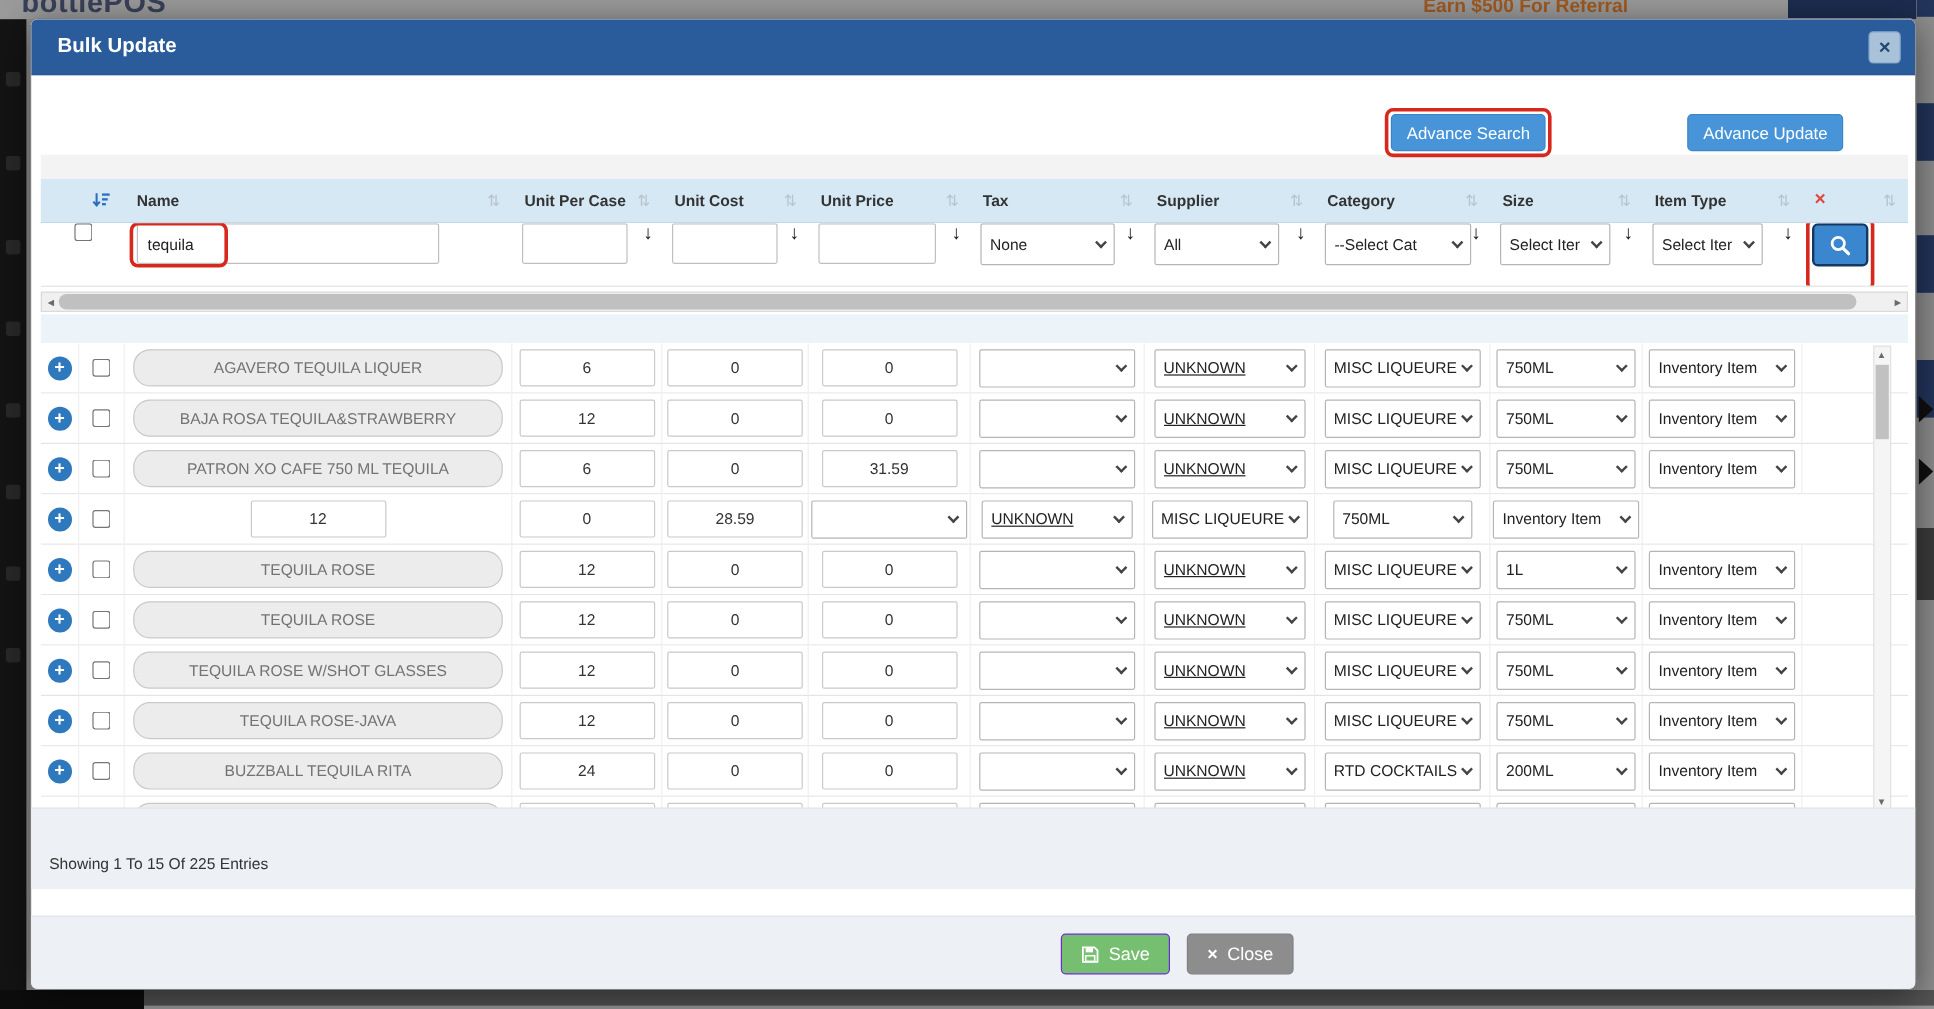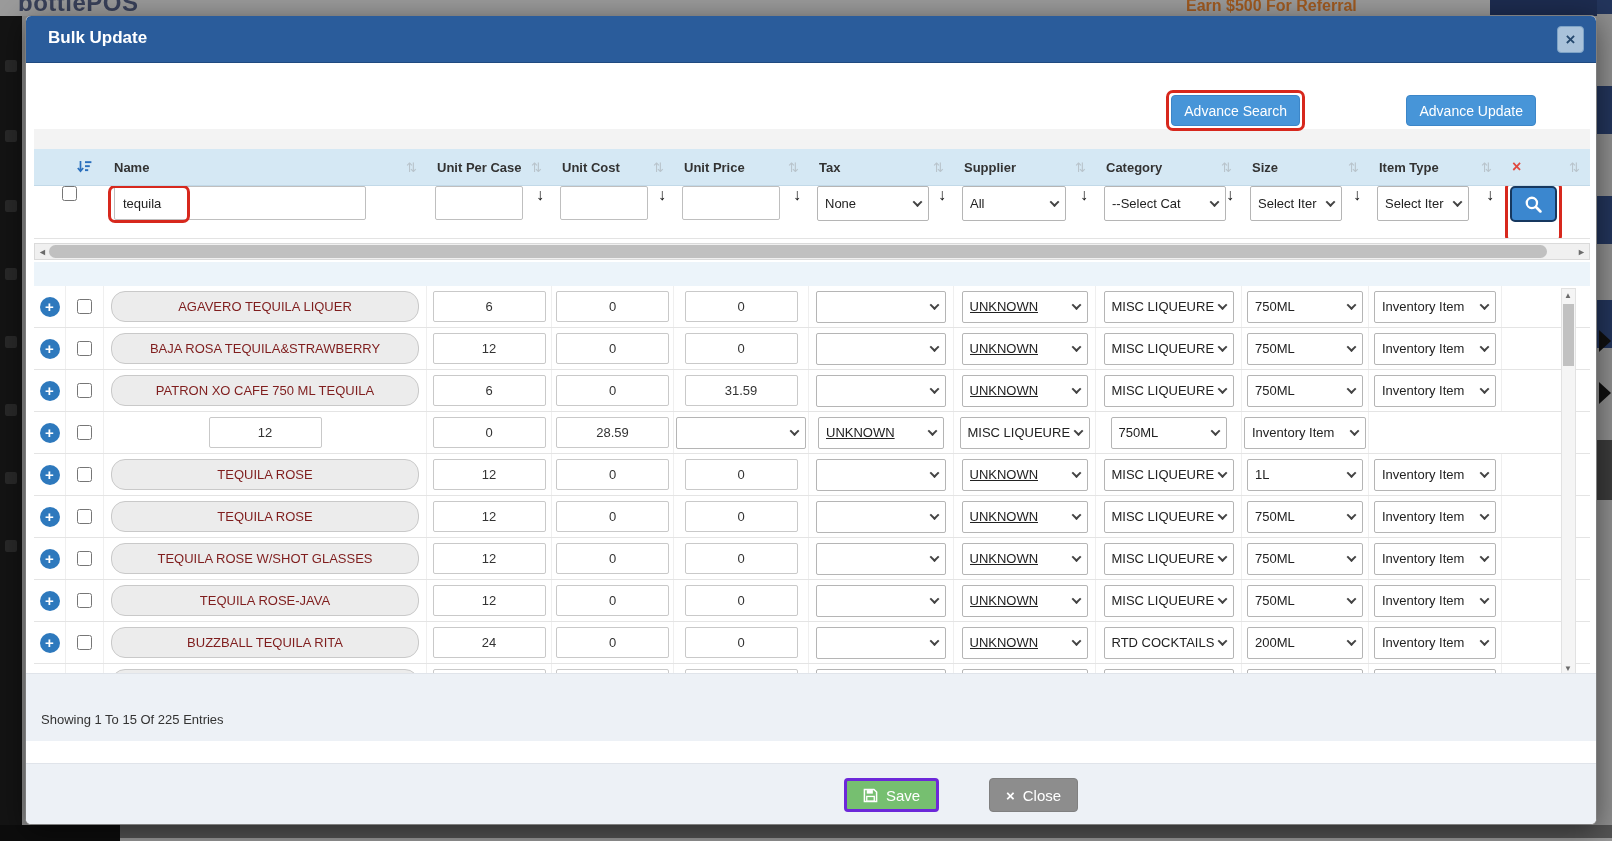--- a/index.html
+++ b/index.html
@@ -31,21 +31,21 @@
   .m-close  { position:absolute; right:12px; top:10px; width:27px; height:27px; background:#a9c2da;
               border:1px solid #7ea3c6; border-radius:4px; color:#24486e; font-size:17px; font-weight:900;
               display:flex; align-items:center; justify-content:center; cursor:pointer; }
 
   
   .toolbar { position:absolute; left:0; top:62px; width:100%; height:50px; }
   .adv-btn { height:31px; padding:0 12px; background:#4795d8; border:1px solid #3c86c8; border-radius:4px;
              color:#fff; font-size:14px; display:inline-flex; align-items:center; cursor:pointer;
              font-family:"Liberation Sans",sans-serif; }
   .adv-wrap { position:absolute; top:17px; }
-  #adv-search-wrap { right:296px; }
+  #adv-search-wrap { right:308px; }
   #adv-update-wrap { right:60px; }
   .ring { position:absolute; border:3px solid #d7281d; border-radius:7px; pointer-events:none; z-index:5; }
   .ring.inset { top:-5px; left:-5px; right:-5px; bottom:-5px; }
 
   
   #table-area { position:absolute; left:8px; top:113px; width:1556px; }
   .topstrip { height:20px; background:#f3f3f3; }
   .grid { display:grid; grid-template-columns:32px 38px 323px 125px 122px 135px 145px 142px 146px 127px 133px 88px; }
   .hrow { background:#d5e8f4; height:37px; border-bottom:1px solid #c2d9e8; }
   .hcell { display:flex; align-items:center; justify-content:space-between; padding:0 10px;
@@ -83,21 +83,21 @@
 
   
   #data-wrap { position:relative; height:390px; overflow:hidden; background:#fff; }
   .trow { height:42px; border-bottom:1px solid #e4e4e4; background:#fff; }
   .dcell { display:flex; align-items:center; justify-content:center; border-right:1px solid #efefef; overflow:hidden; }
   .dcell:last-child { border-right:none; }
   .expand { width:20px; height:20px; border-radius:50%; background:#2e79bd; color:#fff; font-size:15px;
             font-weight:bold; line-height:19px; text-align:center; cursor:pointer; }
   .trow input[type=checkbox], .frow input[type=checkbox] { width:15px; height:15px; }
   .name-input { width:308px; height:31px; background:#ececec; border:1px solid #c9c9c9; border-radius:14px;
-                text-align:center; font-size:13px; color:#7f1d1d; font-family:"Liberation Sans",sans-serif; }
+                text-align:center; font-size:13px; color:#737373; font-family:"Liberation Sans",sans-serif; }
   .num-input  { width:113px; height:31px; background:#fff; border:1px solid #c9c9c9; border-radius:2px;
                 text-align:center; font-size:13px; color:#333; font-family:"Liberation Sans",sans-serif; }
   .dsel { height:32px; background:#fff; border:1px solid #b5b5b5; border-radius:2px; display:flex;
           align-items:center; padding:0 7px; font-size:13px; color:#222; cursor:pointer;
           overflow:hidden; white-space:nowrap; }
   .dsel .lab { overflow:hidden; white-space:nowrap; }
   .w-tax{width:130px;} .w-sup{width:126px;text-decoration:underline;} .w-cat{width:130px;} .w-size{width:116px;justify-content:center;} .w-it{width:122px;}
 
   
   .vscroll { position:absolute; right:14px; top:2px; bottom:0; width:15px; background:#f5f5f5; border:1px solid #e2e2e2; }
@@ -106,21 +106,21 @@
   .vscroll .thumb { position:absolute; left:1px; top:15px; width:11px; height:62px; background:#c1c1c1; }
 
   
   .statusband { position:absolute; left:0; top:657px; width:1572px; height:68px; background:#edf1f6;
                 border-top:1px solid #e0e4ea; }
   .showing { position:absolute; left:15px; top:38px; font-size:13px; color:#333; }
   .footerband { position:absolute; left:0; top:747px; width:1572px; height:63px; background:#edf1f6;
                 border-top:1px solid #e0e4ea; }
   .btn { height:34px; border-radius:4px; color:#fff; font-size:15px; display:flex; align-items:center;
          gap:8px; padding:0 16px; cursor:pointer; position:absolute; top:14px; }
-  .btn-save  { left:818px; background:#76bf70; border:3px solid #6d28d9; }
+  .btn-save  { left:858px; background:#76bf70; border:1px solid #6d28d9; }
   .btn-close { left:963px; background:#8d8d8d; border:1px solid #808080; }
   .btn .xg { font-weight:900; font-size:15px; }
 </style>
 </head>
 <body>
 
 <div id="backdrop">
   <div class="bg-left">
     <i style="top:60px"></i>
       <i style="top:130px"></i>

